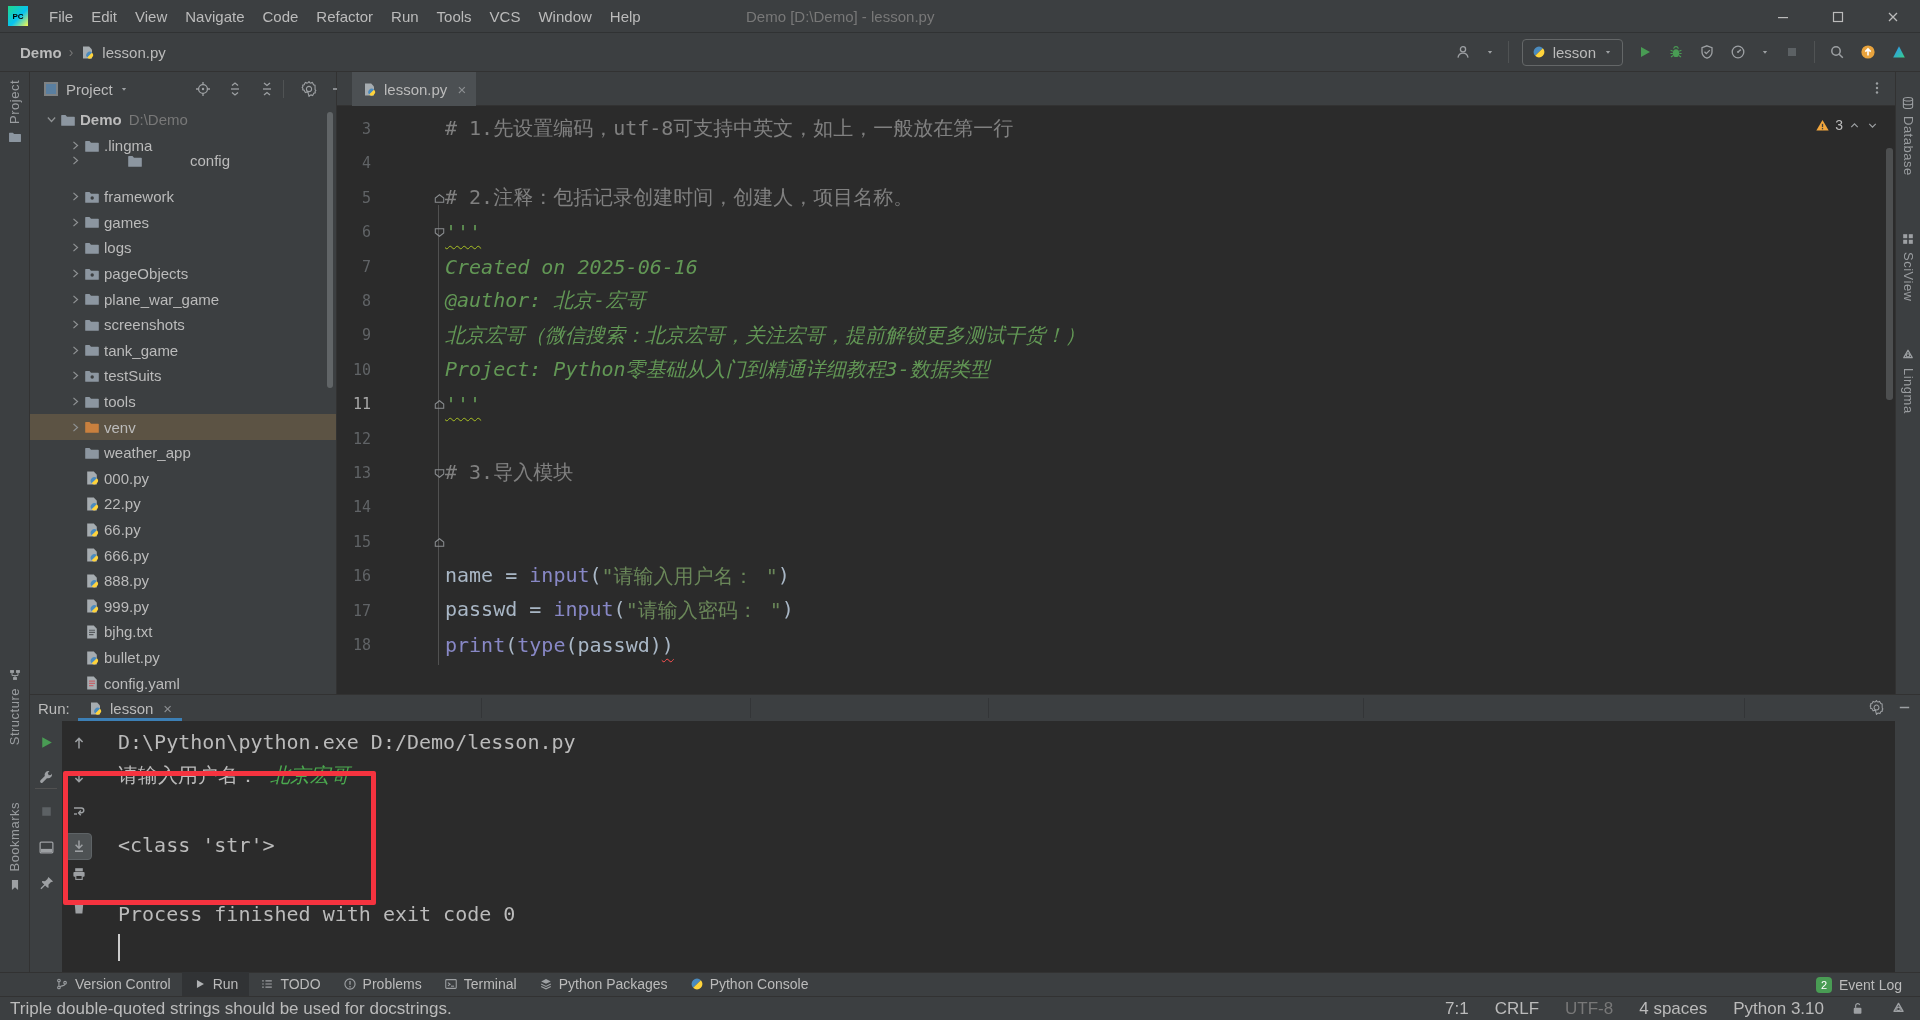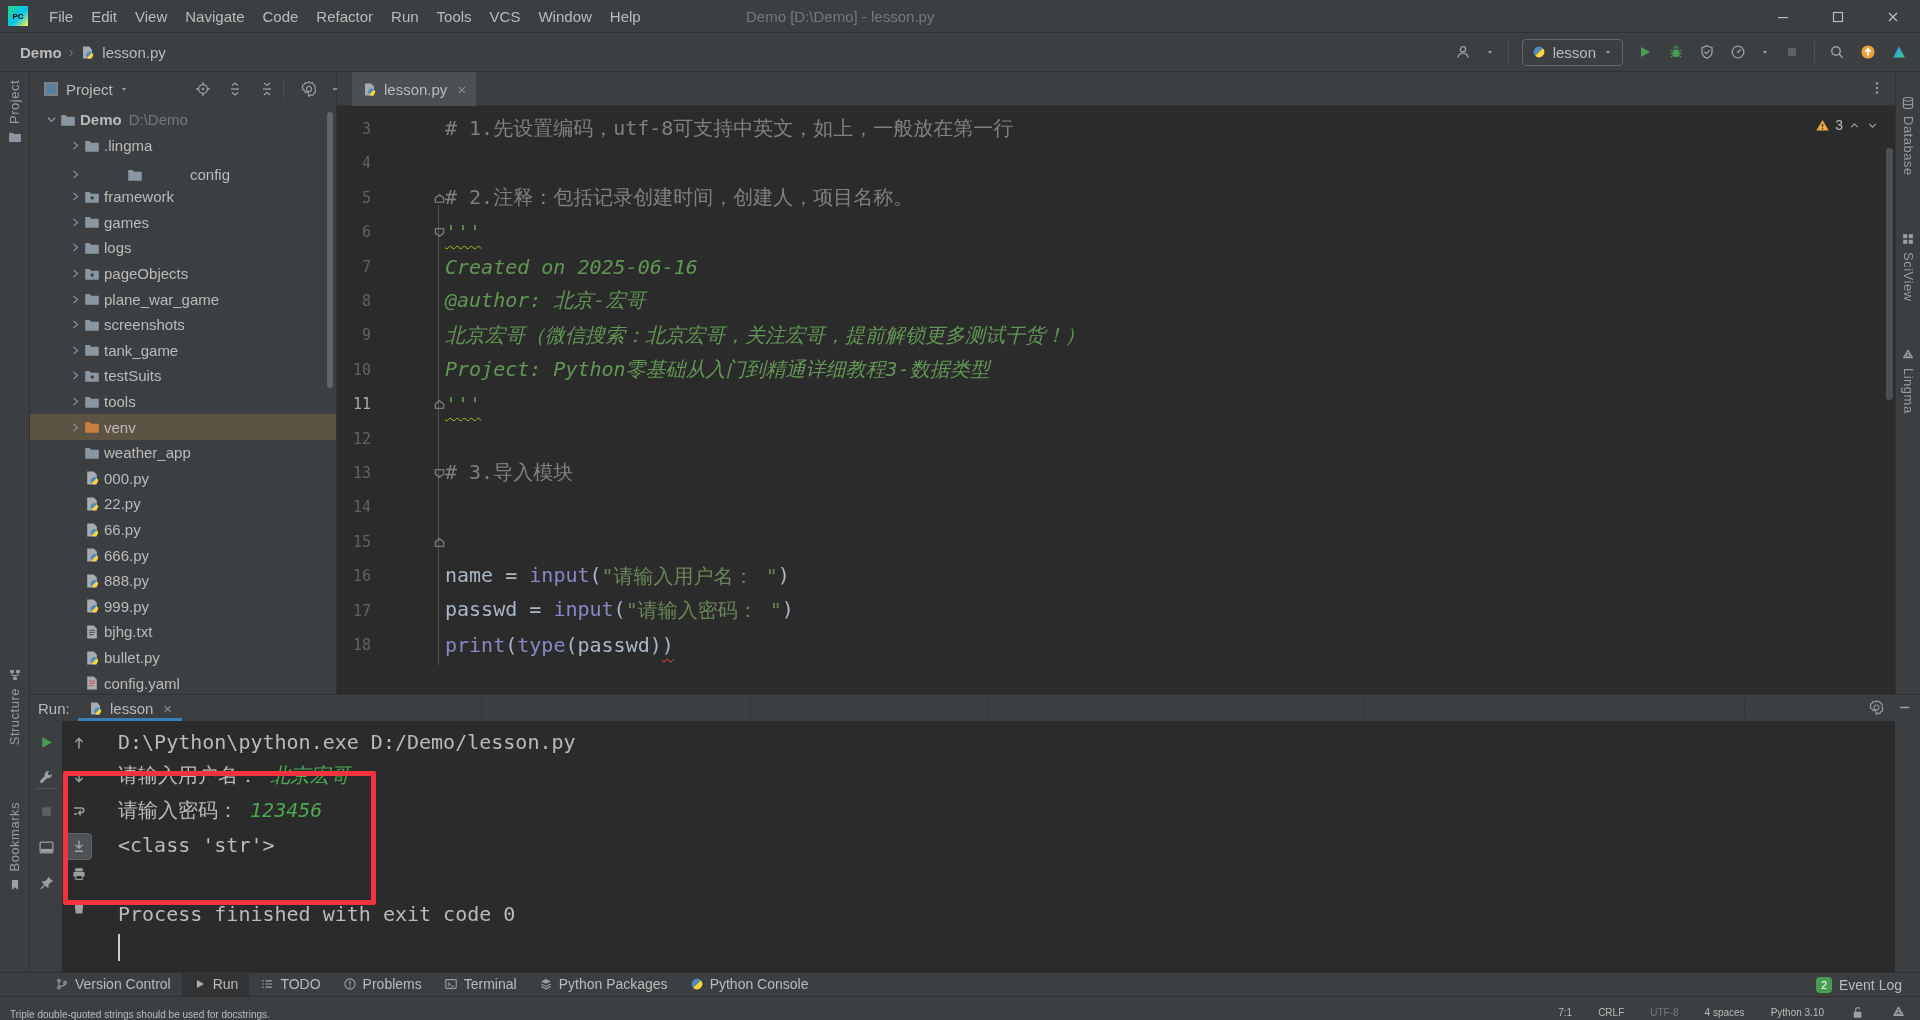--- a/index.html
+++ b/index.html
@@ -84,21 +84,21 @@
   .c-input{color:#4BA94F;font-style:italic}
   .cursorbar{width:2px;height:27px;background:#CCCCCC}
   #annotation{position:absolute;left:33px;top:50px;width:313px;height:134px;border:5px solid #F5333F;border-radius:2px;z-index:6}
   
   #toolwindowbar{position:absolute;left:0;top:972px;width:1920px;height:24px;background:#3C3F41;border-top:1px solid #323232;display:flex;align-items:flex-end;padding-left:44px}
   .twitem{display:flex;align-items:center;gap:6px;font-size:14px;color:#BBBBBB;height:24px;padding:0 11px}
   .twitem.active{background:#313335}
   #tw-right{position:absolute;right:18px;top:0;height:24px;display:flex;align-items:center;gap:7px;font-size:14px}
   #ev-badge{width:16px;height:16px;border-radius:4px;background:#499C54;color:#FFF;font-size:11px;display:flex;align-items:center;justify-content:center}
   
-  #statusbar{position:absolute;left:0;top:996px;width:1920px;height:24px;background:#3C3F41;border-top:1px solid #323232;display:flex;align-items:flex-end;font-size:10px}
+  #statusbar{position:absolute;left:0;top:996px;width:1920px;height:24px;background:#3C3F41;border-top:1px solid #323232;display:flex;align-items:center;font-size:17px}
   #status-msg{margin-left:10px;color:#BBBBBB}
   #status-right{position:absolute;right:14px;display:flex;align-items:center;gap:26px;color:#BBBBBB}
   .st-dim{color:#787878}
 </style>
 </head>
 <body>
 
 <div id="titlebar">
   <div class="logo">PC</div>
   <div id="menus">
@@ -367,21 +367,21 @@
             <polyline points="5.5,3.5 10.5,8 5.5,12.5" fill="none" stroke="#8F9294" stroke-width="1.5"></polyline>
           </svg>
         </div>
         <div class="ticon">
           <svg width="16" height="16" viewBox="0 0 16 16">
             <path d="M1.2 13.2V3.6c0-.3.2-.6.6-.6h3.7l1.5 1.7h7.2c.4 0 .6.3.6.6v7.9c0 .3-.2.6-.6.6H1.8c-.4 0-.6-.3-.6-.6z" fill="#8C96A0"></path>
           </svg>
         </div>
         <div class="tlabel">.lingma</div>
       </div>
-      <div class="trow" style="top: 56px; padding-left: 36px; gap: 43px;">
+      <div class="trow" style="top: 42px; padding-left: 36px; gap: 43px;">
         <div class="tslot">
           <svg width="13" height="13" viewBox="0 0 16 16">
             <polyline points="5.5,3.5 10.5,8 5.5,12.5" fill="none" stroke="#8F9294" stroke-width="1.5"></polyline>
           </svg>
         </div>
         <div class="ticon">
           <svg width="16" height="16" viewBox="0 0 16 16">
             <path d="M1.2 13.2V3.6c0-.3.2-.6.6-.6h3.7l1.5 1.7h7.2c.4 0 .6.3.6.6v7.9c0 .3-.2.6-.6.6H1.8c-.4 0-.6-.3-.6-.6z" fill="#8C96A0"></path>
           </svg>
         </div>
@@ -814,21 +814,20 @@
       </div>
       <div class="rgut" style="top: 178px;">
         <svg width="16" height="16" viewBox="0 0 16 16">
           <path d="M3.8 4.6h8.4l-.8 9H4.6z" fill="#9DA0A3"></path>
           <rect x="2.9" y="3" width="10.2" height="1.3" fill="#9DA0A3"></rect>
           <rect x="6" y="1.6" width="4" height="1.2" fill="#9DA0A3"></rect>
         </svg>
       </div>
       <div class="rrow" style="top: 3.4px;"><span class="c-out">D:\Python\python.exe D:/Demo/lesson.py</span></div>
       <div class="rrow" style="top: 37.8px;"><span class="c-out">请输入用户名： </span><span class="c-input">北京宏哥</span></div>
-      <div class="rrow" style="top: 72.2px;"><span class="c-out">请输入密码： </span><span class="c-input">123456</span></div>
       <div class="rrow" style="top: 106.6px;"><span class="c-out">&lt;class 'str'&gt;</span></div>
       <div class="rrow" style="top: 141px;"></div>
       <div class="rrow" style="top: 175.4px;"><span class="c-out">Process finished with exit code 0</span></div>
       <div class="rrow" style="top: 209.8px;"><div class="cursorbar"></div></div>
     </div>
 </div>
 
 <div id="toolwindowbar">
 
 <div class="twitem">

